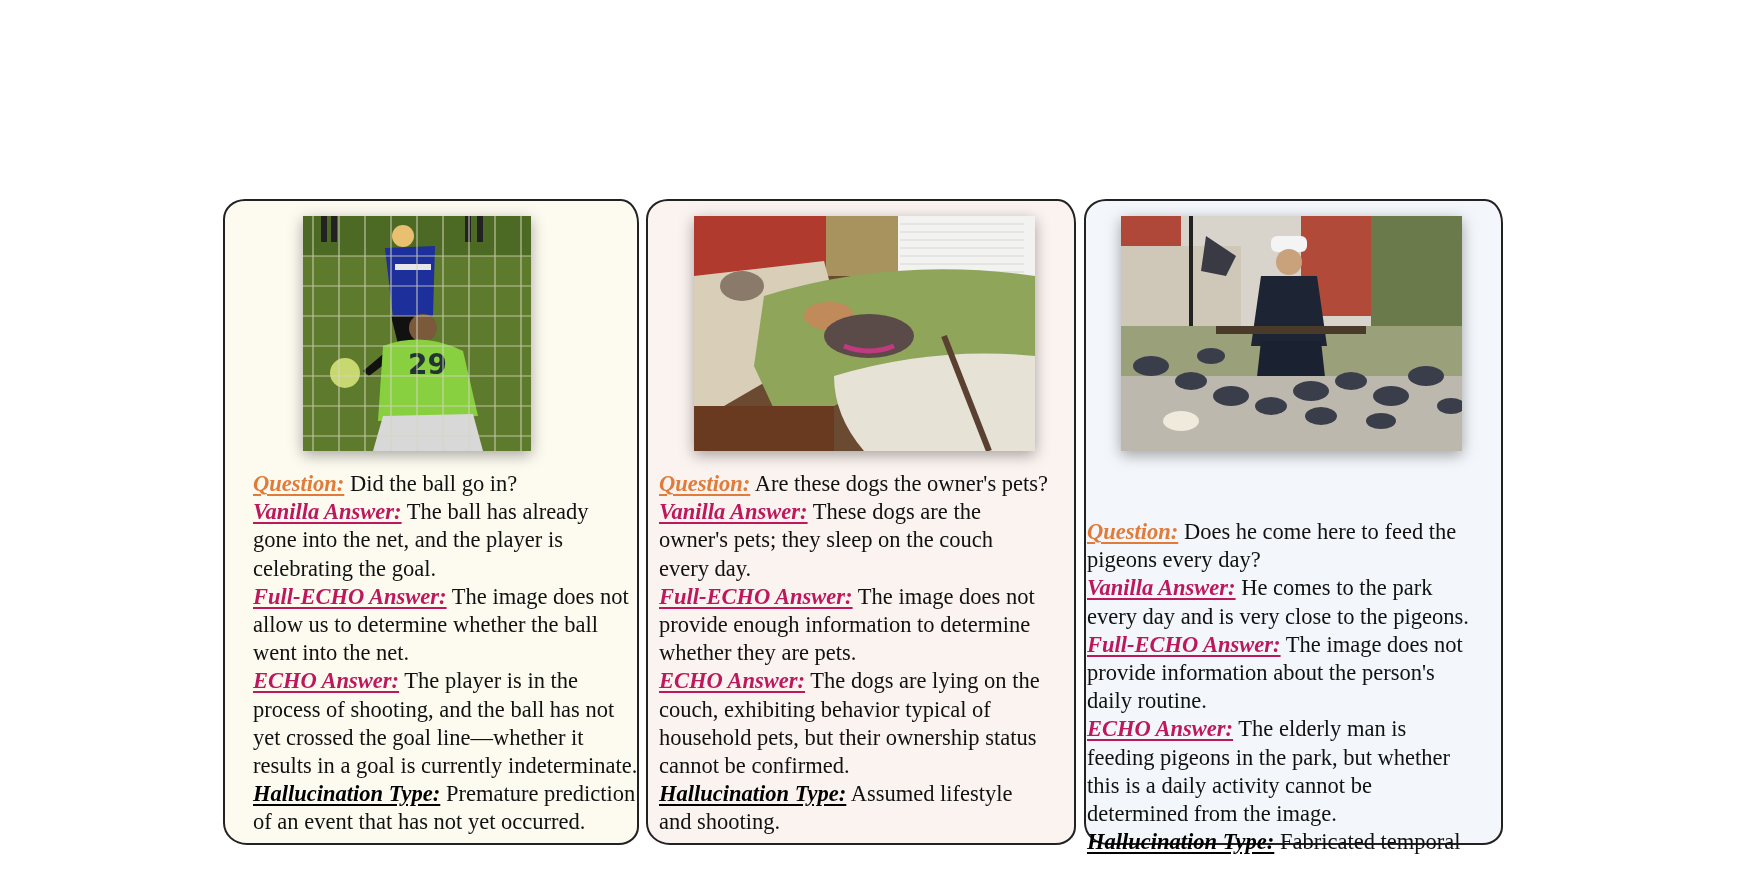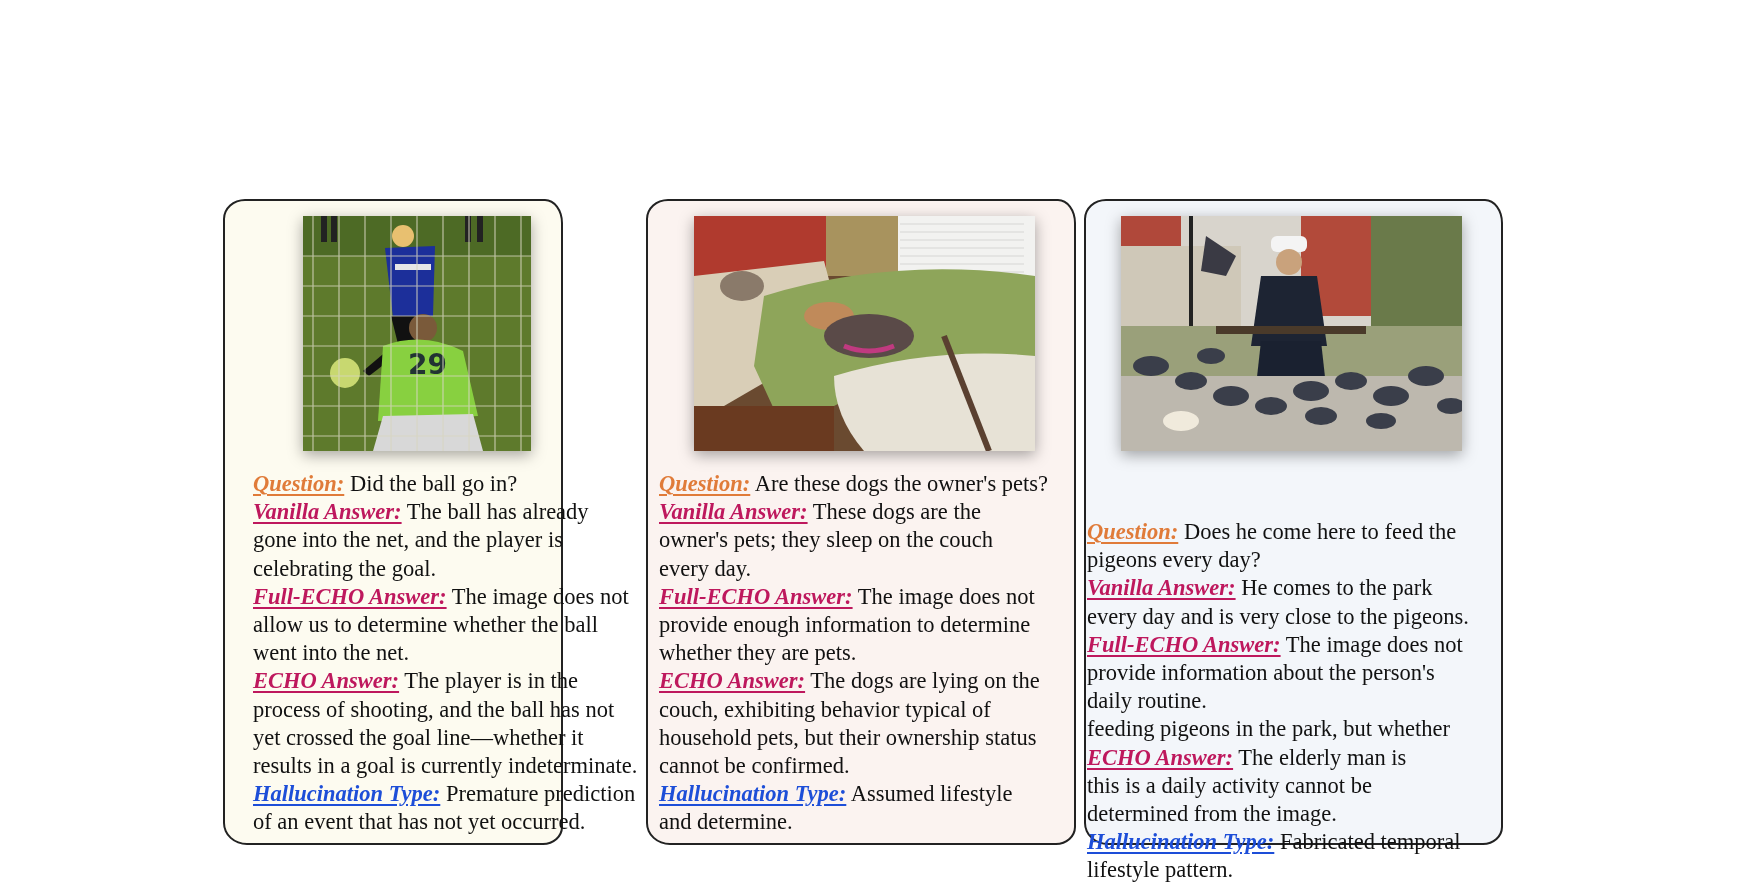--- a/index.html
+++ b/index.html
@@ -11,21 +11,21 @@
       font-family: "Liberation Serif", "DejaVu Serif", serif;
     }
     .panel {
       position: absolute;
       top: 199px;
       height: 646px;
       box-sizing: border-box;
       border: 2px solid #222;
       border-radius: 22px 18px 20px 24px / 20px 24px 18px 22px;
     }
-    .p1 { left: 223px; width: 340px; background: #fdfbf0; }
+    .p1 { left: 223px; width: 416px; background: #fdfbf0; }
     .p2 { left: 646px; width: 430px; background: #fbf3f0; }
     .p3 { left: 1084px; width: 419px; background: #f3f6fa; }
 
     .photo {
       position: absolute;
       top: 15px;
       height: 235px;
       box-shadow: 0 4px 14px rgba(0,0,0,0.35);
       overflow: hidden;
     }
@@ -47,21 +47,21 @@
     .p3 .text { left: 1px; margin-top: 48px; }
     .line { display: block; }
     .lbl {
       font-style: italic; font-weight: bold;
       text-decoration: underline;
       text-decoration-thickness: 2px;
       text-underline-offset: 3px;
     }
     .lbl.q { color: #e07b39; }
     .lbl.g { color: #be185d; }
-    .lbl.r { color: #1d4ed8; }
+    .lbl.r { color: #000000; }
   </style>
 </head>
 <body>
 
 <div class="panel p1">
   <div class="photo">
     <svg width="228" height="235" viewBox="0 0 228 235">
       <rect width="228" height="235" fill="#5e7a2c"></rect>
       <rect width="228" height="40" fill="#4d6a25"></rect>
       <rect x="18" y="0" width="6" height="26" fill="#222"></rect>
@@ -128,21 +128,21 @@
     <span class="line">owner's pets; they sleep on the couch</span>
     <span class="line">every day.</span>
     <span class="line"><span class="lbl g">Full-ECHO Answer:</span><span> The image does not</span></span>
     <span class="line">provide enough information to determine</span>
     <span class="line">whether they are pets.</span>
     <span class="line"><span class="lbl g">ECHO Answer:</span><span> The dogs are lying on the</span></span>
     <span class="line">couch, exhibiting behavior typical of</span>
     <span class="line">household pets, but their ownership status</span>
     <span class="line">cannot be confirmed.</span>
     <span class="line"><span class="lbl r">Hallucination Type:</span><span> Assumed lifestyle</span></span>
-    <span class="line">and determine.</span>
+    <span class="line">and shooting.</span>
   </div>
 </div>
 
 <div class="panel p3">
   <div class="photo">
     <svg width="341" height="235" viewBox="0 0 341 235">
       <rect width="341" height="235" fill="#9aa07a"></rect>
       <rect width="341" height="110" fill="#d8d4cc"></rect>
       <rect x="0" y="0" width="60" height="40" fill="#b0483a"></rect>
       <rect x="0" y="30" width="120" height="80" fill="#cfc8b8"></rect>
@@ -174,20 +174,19 @@
     </svg>
   </div>
   <div class="text">
     <span class="line"><span class="lbl q">Question:</span><span> Does he come here to feed the</span></span>
     <span class="line">pigeons every day?</span>
     <span class="line"><span class="lbl g">Vanilla Answer:</span><span> He comes to the park</span></span>
     <span class="line">every day and is very close to the pigeons.</span>
     <span class="line"><span class="lbl g">Full-ECHO Answer:</span><span> The image does not</span></span>
     <span class="line">provide information about the person's</span>
     <span class="line">daily routine.</span>
+    <span class="line"><span class="lbl g">ECHO Answer:</span><span> The elderly man is</span></span>
     <span class="line">feeding pigeons in the park, but whether</span>
-    <span class="line"><span class="lbl g">ECHO Answer:</span><span> The elderly man is</span></span>
     <span class="line">this is a daily activity cannot be</span>
     <span class="line">determined from the image.</span>
     <span class="line"><span class="lbl r">Hallucination Type:</span><span> Fabricated temporal</span></span>
-    <span class="line">lifestyle pattern.</span>
   </div>
 </div>
 
 </body></html>

